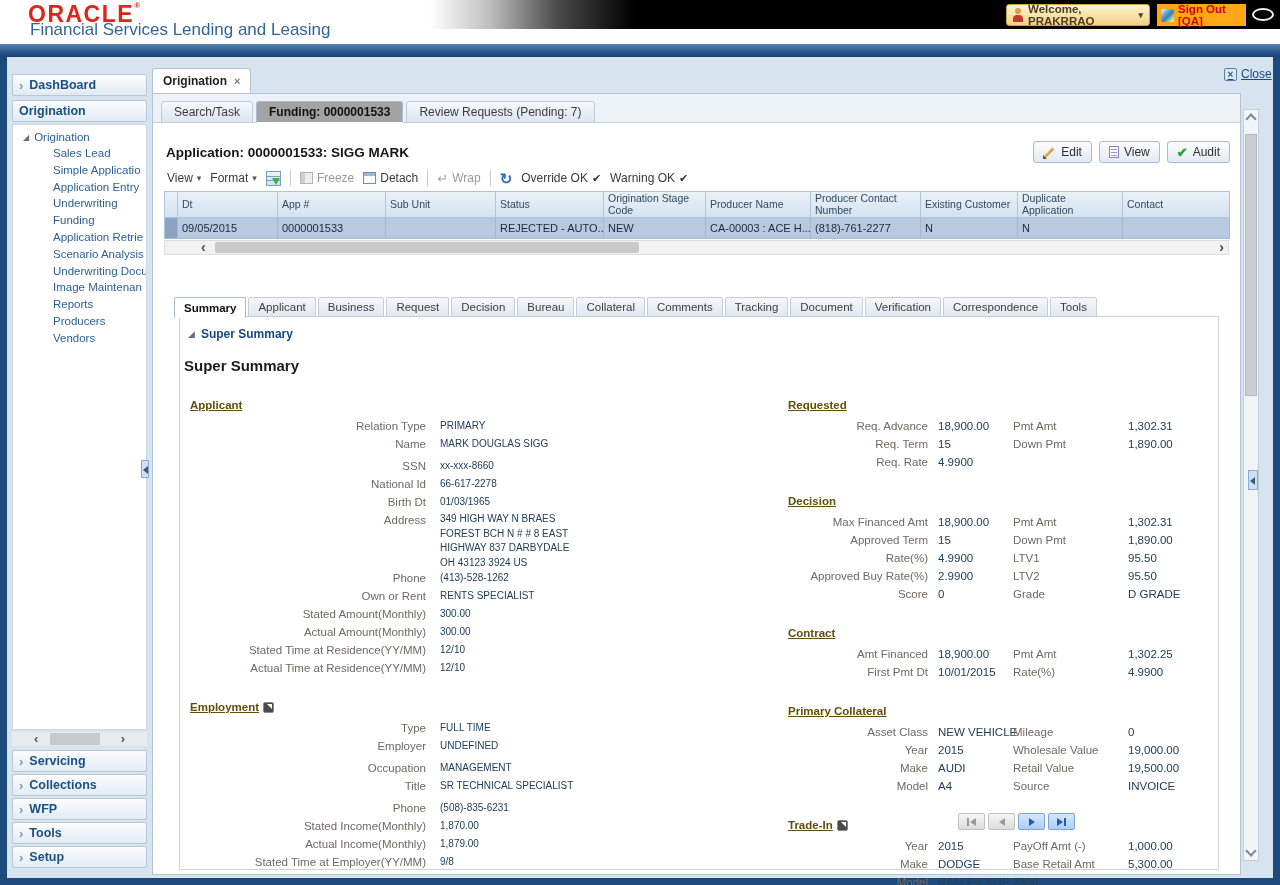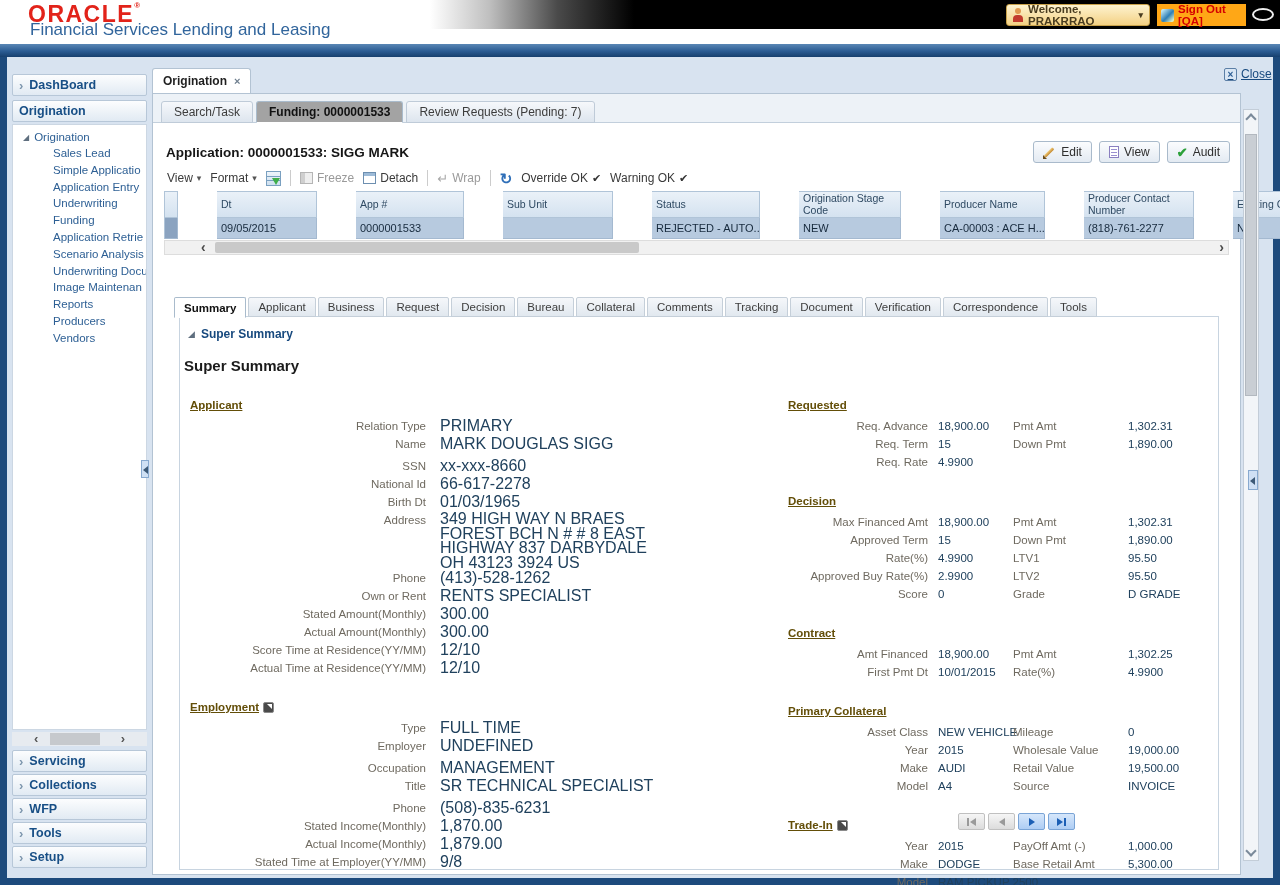--- a/index.html
+++ b/index.html
@@ -97,21 +97,21 @@
     border-left:4px solid transparent; border-right:4px solid transparent; border-top:7px solid #3fae49; }
   .freeze-icon { width:13px; height:12px; border:1px solid #b5b5b5; background:#eee; position:relative; }
   .freeze-icon::before { content:""; position:absolute; left:0; top:0; bottom:0; width:4px; background:#cfcfcf; }
   .detach-icon { width:13px; height:12px; border:1px solid #6d8fb0; background:#fff; position:relative; }
   .detach-icon::before { content:""; position:absolute; left:0; right:0; top:0; height:3px; background:#9dbbd8; }
   .wrap-icon { color:#a8a8a8; font-size:13px; line-height:1; }
   .sync-icon { color:#2f6fb8; font-size:15px; font-weight:bold; line-height:1; cursor:pointer; }
   .tb-check { color:#333; font-size:11px; }
   
   .grid { position:absolute; left:11px; top:97px; width:1065px; border-left:1px solid #b0c4d8; }
-  .grow { display:flex;gap:39px; }
+  .grow { display:flex; }
   .gh { background:linear-gradient(#eaf1f8,#d4e2f0); border-right:1px solid #b0c4d8; border-top:1px solid #b0c4d8; border-bottom:1px solid #b0c4d8;
     height:27px; font-size:10.5px; color:#2f4a63; padding:1px 4px; display:flex; align-items:center; line-height:11.5px; cursor:pointer; }
   .gc { background:#b7cadf; border-right:1px solid #a4b9d0; border-bottom:1px solid #a4b9d0; height:21px;
     font-size:11px; color:#16293c; padding:0 4px; display:flex; align-items:center; white-space:nowrap; overflow:hidden; }
   .gutter-h { cursor:default; }
   .gutter-c { background:#8ba3c0 !important; }
   .w-g{width:13px; flex:0 0 13px;} .w0{width:100px; flex:0 0 100px;} .w1{width:108px; flex:0 0 108px;}
   .w2{width:110px; flex:0 0 110px;} .w3{width:108px; flex:0 0 108px;} .w4{width:102px; flex:0 0 102px;}
   .w5{width:105px; flex:0 0 105px;} .w6{width:110px; flex:0 0 110px;} .w7{width:97px; flex:0 0 97px;}
   .w8{width:105px; flex:0 0 105px;} .w9{width:107px; flex:0 0 107px;}
@@ -131,21 +131,21 @@
   .left-col { position:absolute; left:10px; top:80px; width:596px; }
   .right-col { position:absolute; left:608px; top:80px; width:424px; }
   .sec-title { color:#634e08; font-size:11.5px; font-weight:bold; text-decoration:underline; display:inline-block; }
   .sec-hdr-row { display:flex; align-items:center; gap:4px; height:16px; margin-bottom:4px; position:relative; }
   .sec-gap { margin-top:22px; }
   .popout-icon { width:11px; height:11px; background:#4a4a4a; border:1px solid #8a8a8a; border-radius:2px; position:relative; cursor:pointer; }
   .popout-icon::after { content:""; position:absolute; right:1px; top:1px; width:0; height:0;
     border-left:5px solid transparent; border-top:5px solid #fff; }
   .frow { display:flex; min-height:18px; line-height:18px; }
   .flabel { width:250px; flex:0 0 250px; text-align:right; padding-right:14px; color:#6f6a60; font-size:11.5px; }
-  .fvalue { color:#20415d; font-size:16px; }
+  .fvalue { color:#20415d; font-size:10px; }
   .gap-sm { margin-top:4px; }
   .addr-lines div { line-height:13.5px; padding-top:1px; }
   .addr-row { min-height:58px; }
   .rrow { display:flex; height:18px; line-height:18px; font-size:11.5px; }
   .rl1 { width:150px; flex:0 0 150px; text-align:right; padding-right:10px; color:#6f6a60; }
   .rv1 { width:75px; flex:0 0 75px; color:#20415d; white-space:nowrap; }
   .rl2 { width:115px; flex:0 0 115px; text-align:left; padding-right:10px; color:#6f6a60; }
   .rv2 { flex:1; color:#20415d; white-space:nowrap; }
   .pager { position:absolute; left:170px; top:-4px; display:flex; gap:3px; }
   .pgbtn { width:27px; height:17px; border-radius:2px; display:flex; align-items:center; justify-content:center; gap:1px; cursor:pointer; }
@@ -414,21 +414,21 @@
         </div>
       <div class="frow">
           <div class="flabel">Stated Amount(Monthly)</div>
           <div class="fvalue">300.00</div>
         </div>
       <div class="frow">
           <div class="flabel">Actual Amount(Monthly)</div>
           <div class="fvalue">300.00</div>
         </div>
       <div class="frow">
-          <div class="flabel">Score Time at Residence(YY/MM)</div>
+          <div class="flabel">Stated Time at Residence(YY/MM)</div>
           <div class="fvalue">12/10</div>
         </div>
       <div class="frow">
           <div class="flabel">Actual Time at Residence(YY/MM)</div>
           <div class="fvalue">12/10</div>
         </div>
 
       <div class="sec-hdr-row sec-gap">
         <span class="sec-title">Employment</span>
         <span class="popout-icon"></span>

